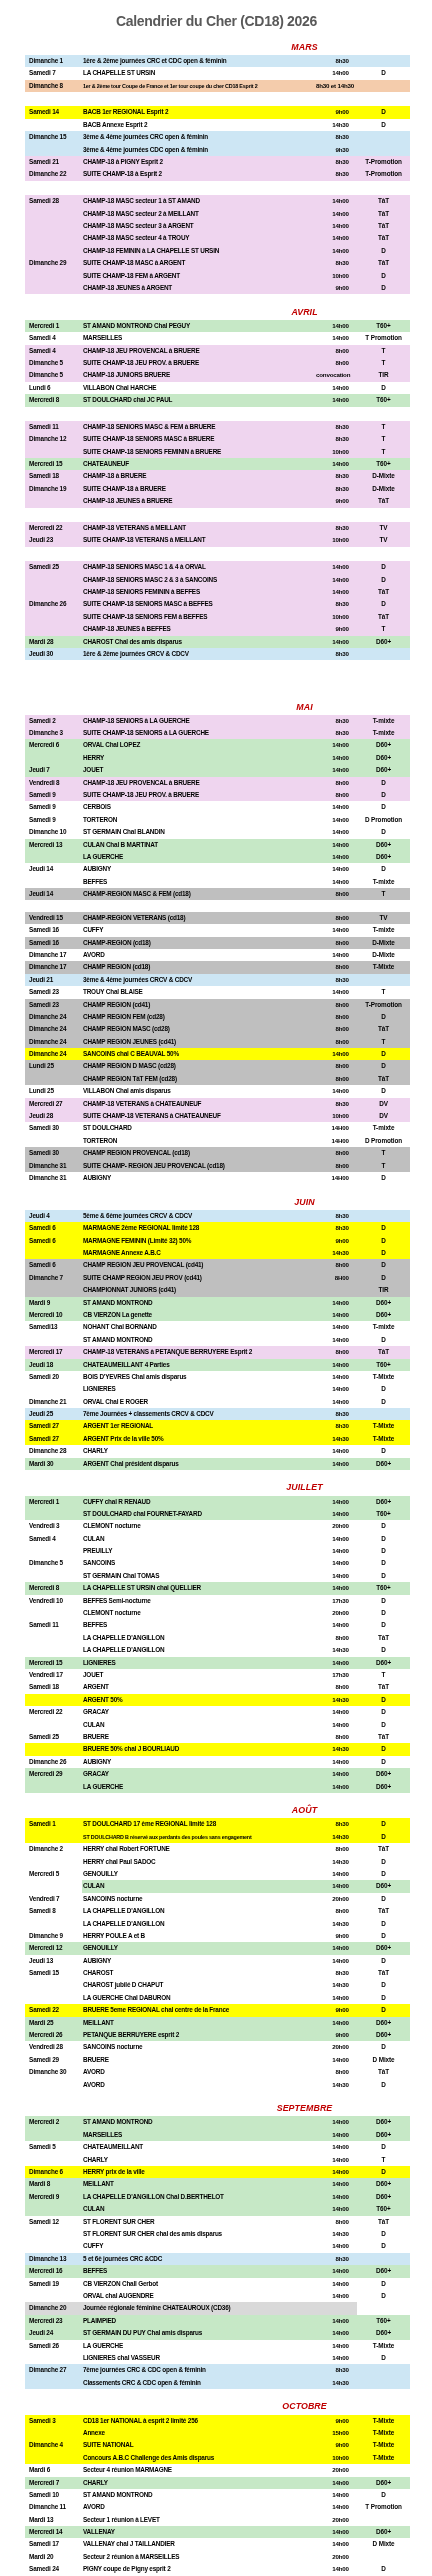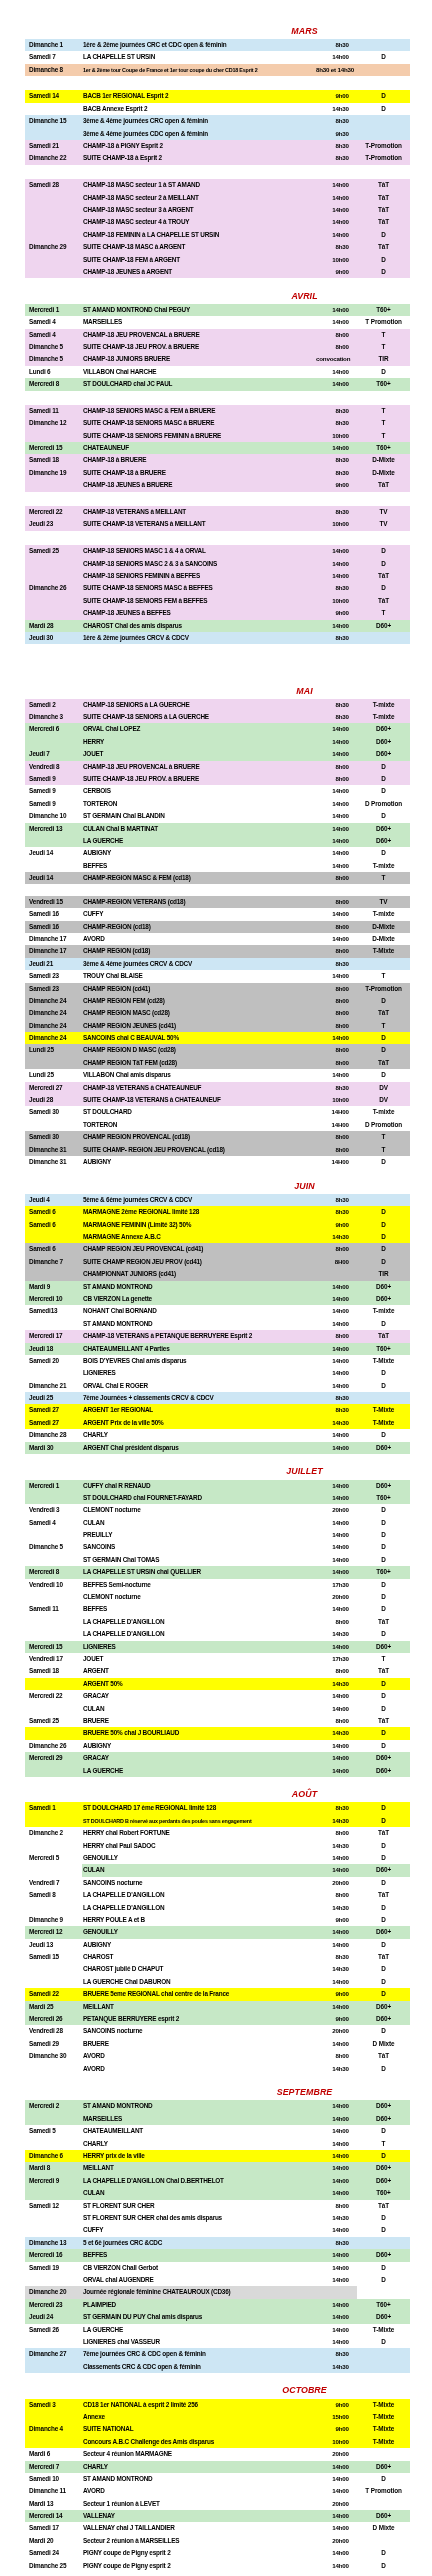--- a/index.html
+++ b/index.html
@@ -21,20 +21,21 @@
   .c-event{flex:1;font-size:6.4px;font-weight:bold;letter-spacing:-0.2px;padding-left:1px;}
   .c-event.small{font-size:5.4px;}
   .c-time{width:41px;text-align:right;padding-right:8.2px;font-size:6.2px;font-weight:bold;letter-spacing:-0.2px;}
   .c-cat{width:53px;text-align:center;font-size:6.4px;font-weight:bold;letter-spacing:-0.1px;}
   .gap-row{width:385px;}
 </style>
 </head>
 <body>
 
 <div class="page">
+  <h1 class="page-title">Calendrier du Cher (CD18) 2026</h1>
   <div class="calendar">
       <div class="month-header">MARS</div>
       <div class="row">
         <div class="cell c-day" style="background: rgb(205, 230, 244);">Dimanche 1</div>
         <div class="cell c-event" style="background: rgb(205, 230, 244);">1ère &amp; 2ème journées CRC et CDC open &amp; féminin</div>
         <div class="cell c-time" style="background: rgb(205, 230, 244);">8h30</div>
         <div class="cell c-cat" style="background: rgb(205, 230, 244);"></div>
       </div>
       <div class="row">
         <div class="cell c-day" style="background: rgb(255, 255, 255);">Samedi 7</div>

